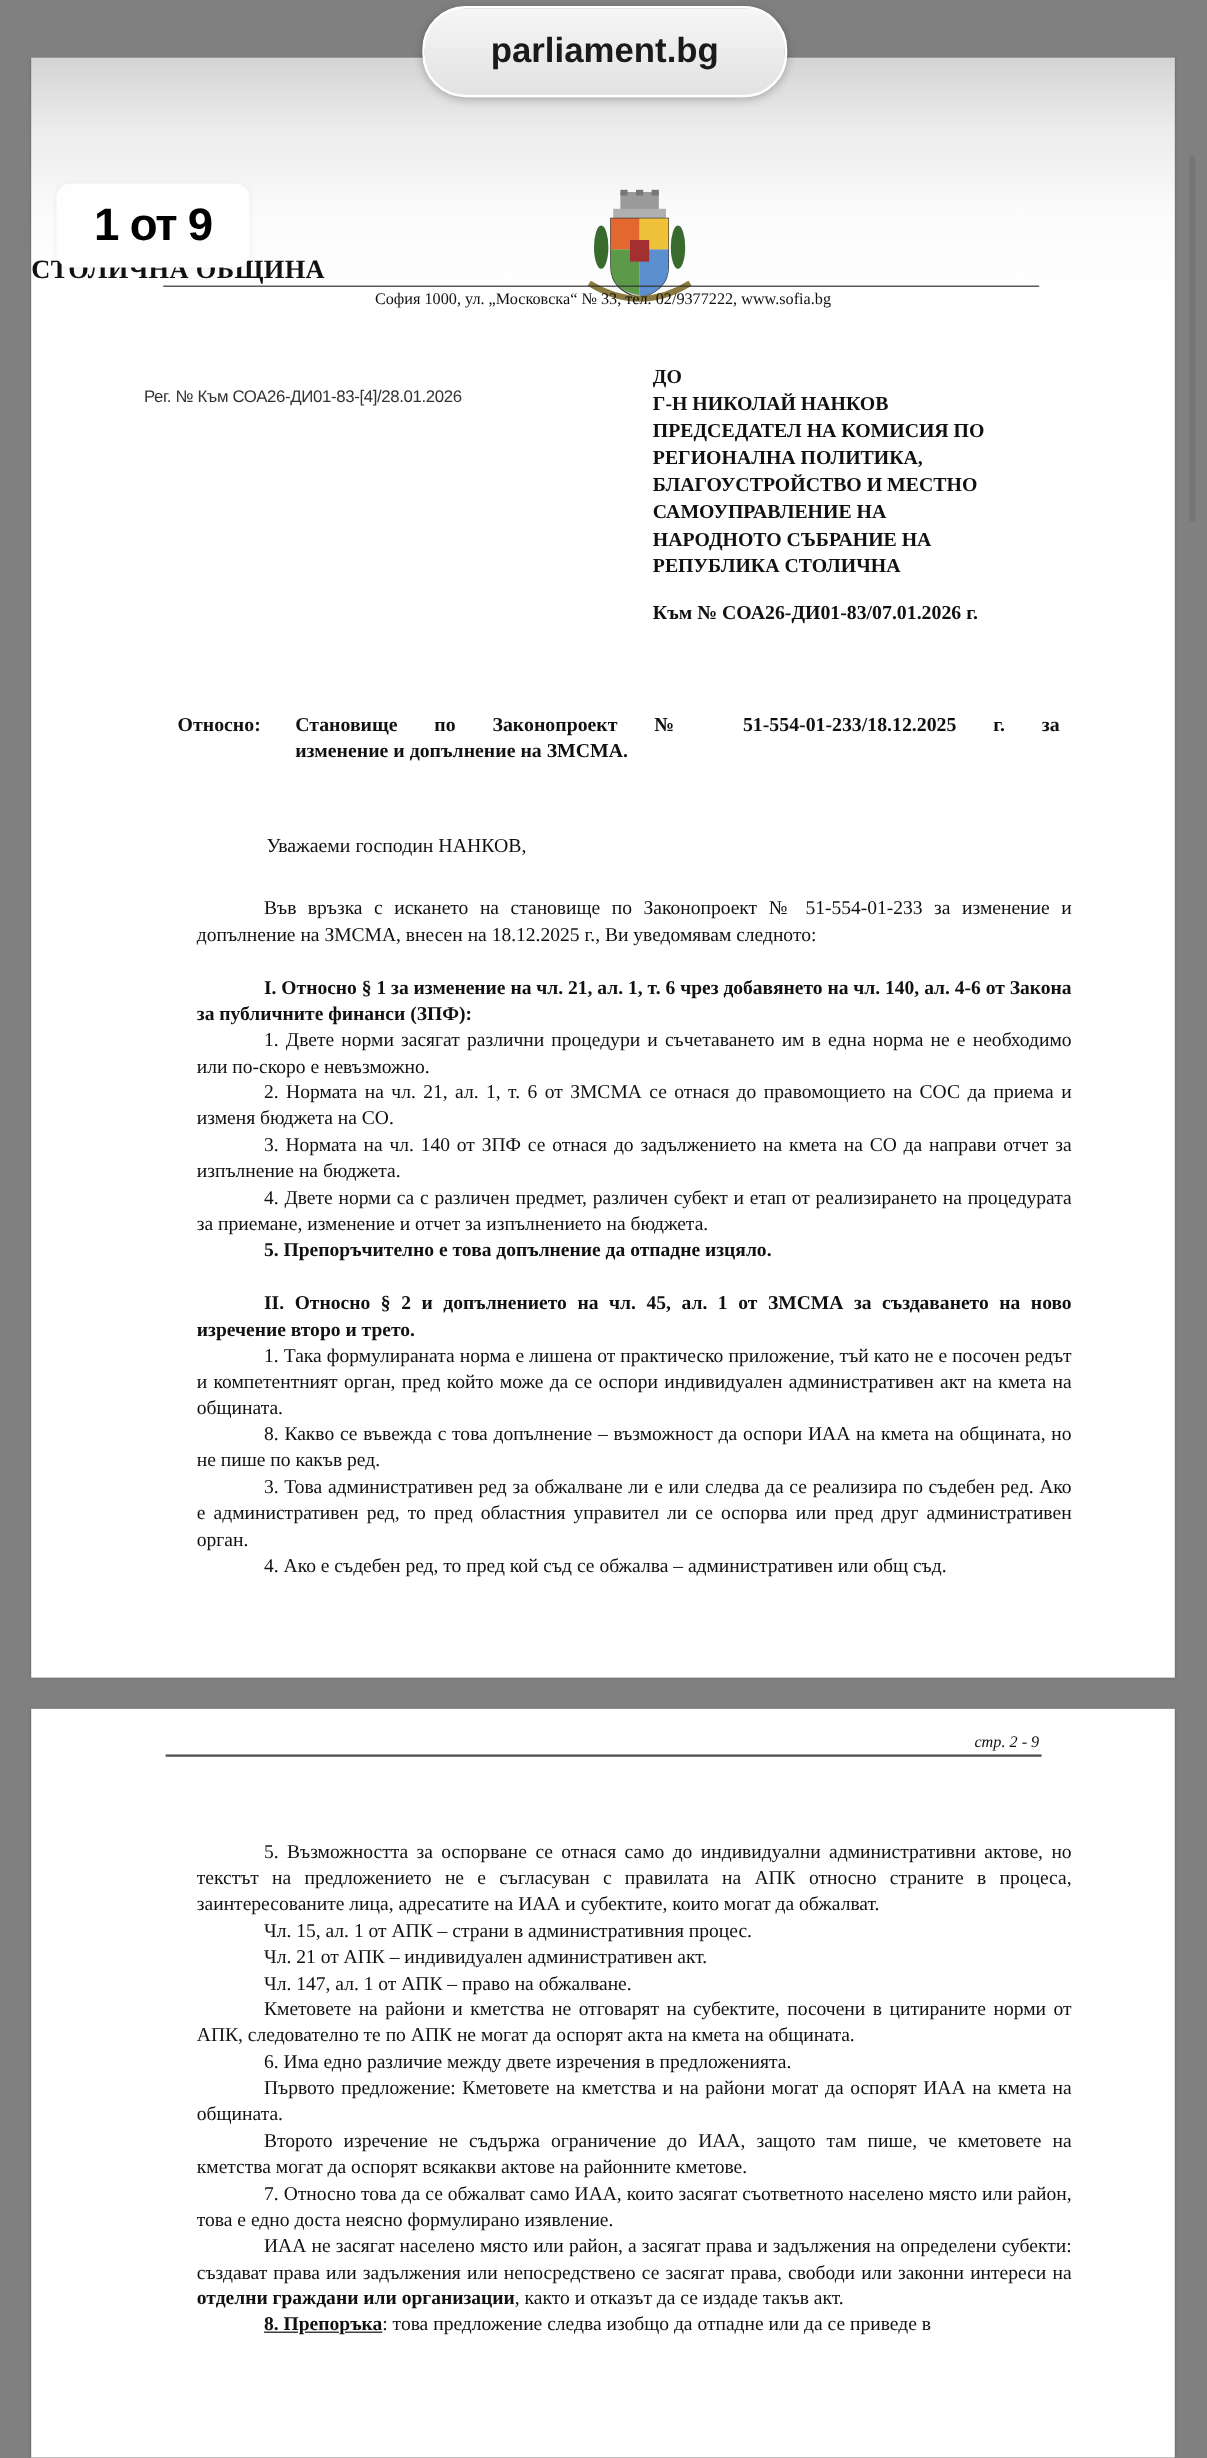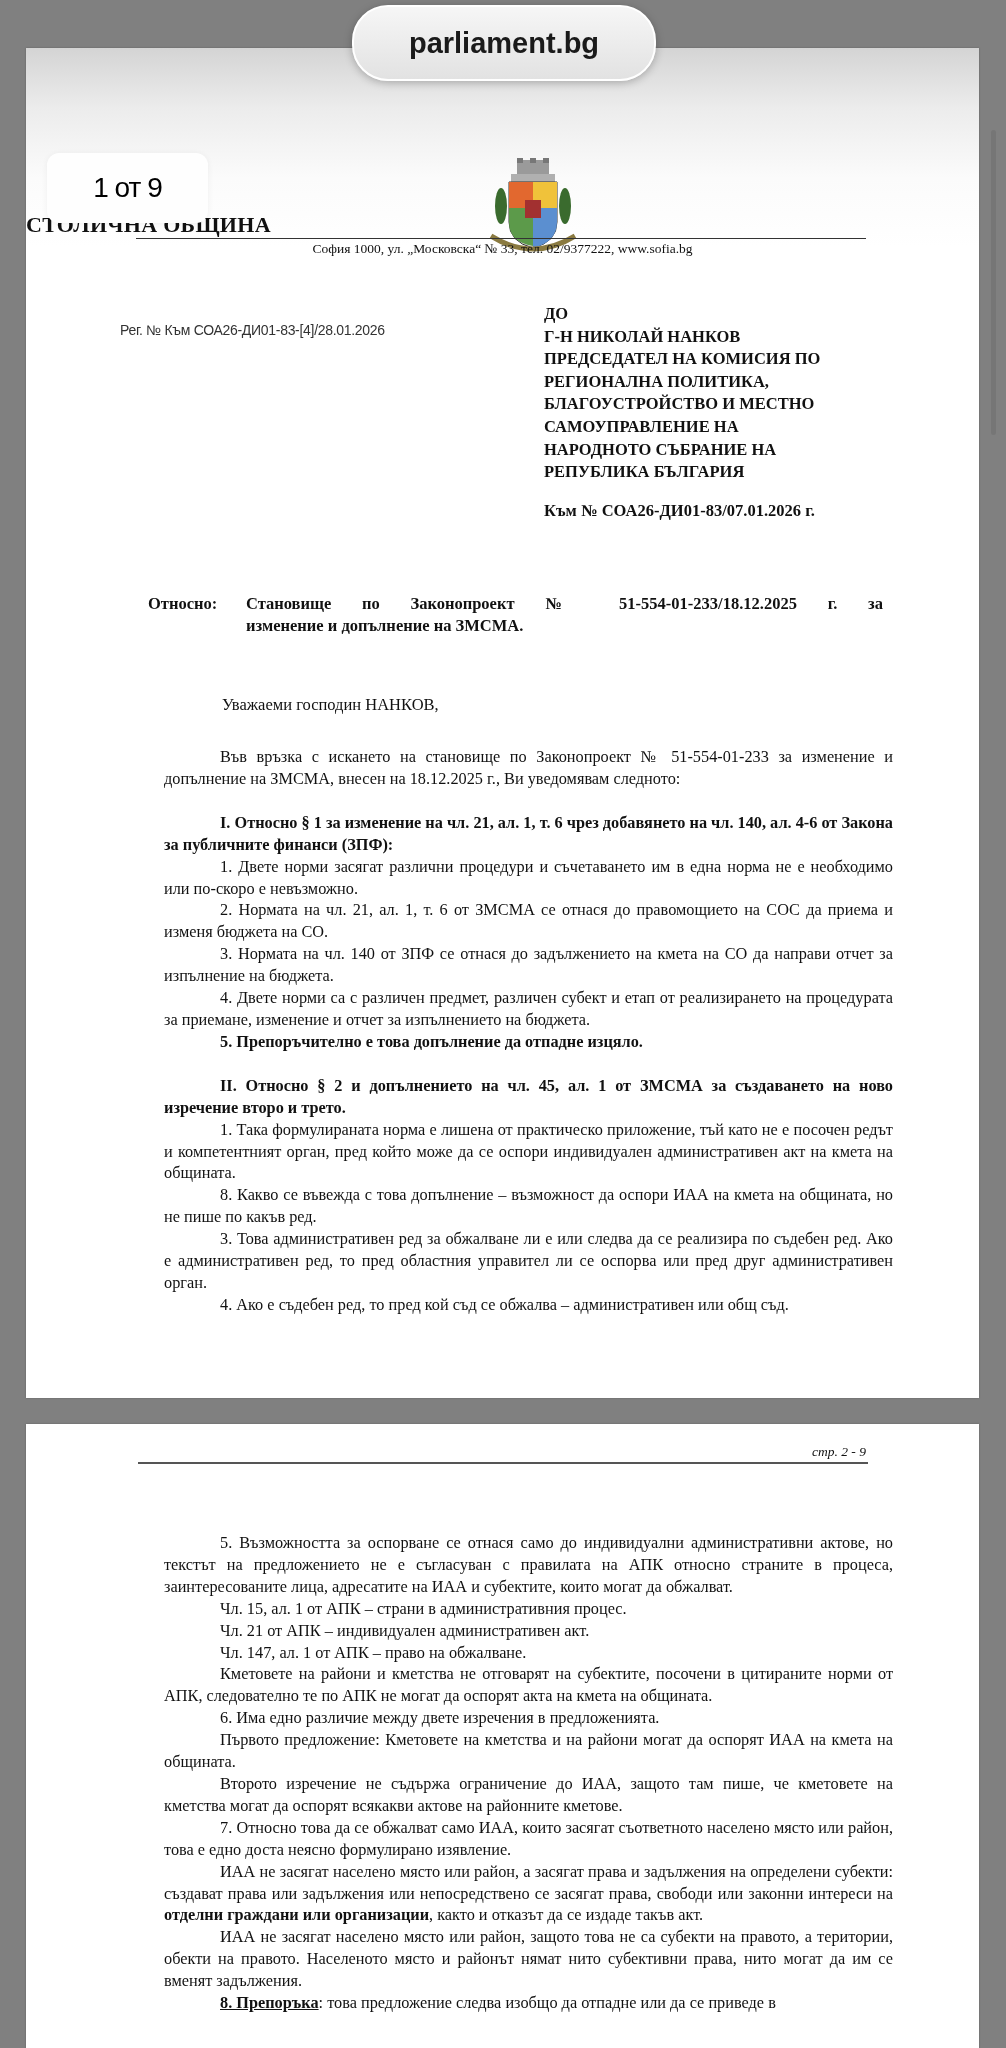--- a/index.html
+++ b/index.html
@@ -20,21 +20,21 @@
     border-radius:36px; background:linear-gradient(#f6f6f6,#e2e2e2);
     border:2px solid #fff; box-shadow:0 2px 8px rgba(0,0,0,0.25);
     display:flex; align-items:center; justify-content:center;
     font-family:"Liberation Sans", sans-serif; font-weight:bold; font-size:29px; color:#1a1a1a;
     z-index:5;
   }
   .counter {
     position:absolute; left:47px; top:153px; width:161px; height:70px;
     border-radius:12px; background:#fefefe; box-shadow:0 1px 6px rgba(0,0,0,0.06);
     display:flex; align-items:center; justify-content:center;
-    font-family:"Liberation Sans", sans-serif; font-weight:normal; font-size:28px; color:#000;
+    font-family:"Liberation Sans", sans-serif; font-weight:bold; font-size:38px; color:#000;
     letter-spacing:-1px; z-index:5;
   }
   .scrollbar {
     position:absolute; left:991px; top:130px; width:5px; height:305px;
     background:#767676; border-radius:3px;
   }
   .logo { position:absolute; left:455px; top:110px; width:104px; height:104px; }
   .org { position:absolute; left:0; width:953px; top:164px; text-align:left;
     font-size:22px; font-weight:bold; letter-spacing:0.3px; }
   .hr1 { position:absolute; left:110px; width:730px; top:190px; height:0; border-top:1.5px solid #333; }
@@ -92,21 +92,21 @@
   <div class="reg">Рег. № Към СОА26-ДИ01-83-[4]/28.01.2026</div>
 
   <div class="recipient">
     <div>ДО</div>
     <div>Г-Н НИКОЛАЙ НАНКОВ</div>
     <div>ПРЕДСЕДАТЕЛ НА КОМИСИЯ ПО</div>
     <div>РЕГИОНАЛНА ПОЛИТИКА,</div>
     <div>БЛАГОУСТРОЙСТВО И МЕСТНО</div>
     <div>САМОУПРАВЛЕНИЕ НА</div>
     <div>НАРОДНОТО СЪБРАНИЕ НА</div>
-    <div>РЕПУБЛИКА БЪЛГАРИЯ</div>
+    <div>РЕПУБЛИКА СТОЛИЧНА</div>
   </div>
   <div class="kam">Към № СОА26-ДИ01-83/07.01.2026 г.</div>
 
   <div class="re">
     <span class="lbl">Относно:</span>
     <div class="txt">
       <span class="l1">Становище по Законопроект № 51-554-01-233/18.12.2025 г. за</span>
       <span>изменение и допълнение на ЗМСМА.</span>
     </div>
   </div>
@@ -138,16 +138,15 @@
     <p class="ind">5. Възможността за оспорване се отнася само до индивидуални административни актове, но текстът на предложението не е съгласуван с правилата на АПК относно страните в процеса, заинтересованите лица, адресатите на ИАА и субектите, които могат да обжалват.</p>
     <p class="ind">Чл. 15, ал. 1 от АПК – страни в административния процес.</p>
     <p class="ind">Чл. 21 от АПК – индивидуален административен акт.</p>
     <p class="ind">Чл. 147, ал. 1 от АПК – право на обжалване.</p>
     <p class="ind">Кметовете на райони и кметства не отговарят на субектите, посочени в цитираните норми от АПК, следователно те по АПК не могат да оспорят акта на кмета на общината.</p>
     <p class="ind">6. Има едно различие между двете изречения в предложенията.</p>
     <p class="ind">Първото предложение: Кметовете на кметства и на райони могат да оспорят ИАА на кмета на общината.</p>
     <p class="ind">Второто изречение не съдържа ограничение до ИАА, защото там пише, че кметовете на кметства могат да оспорят всякакви актове на районните кметове.</p>
     <p class="ind">7. Относно това да се обжалват само ИАА, които засягат съответното населено място или район, това е едно доста неясно формулирано изявление.</p>
     <p class="ind"><span>ИАА не засягат населено място или район, а засягат права и задължения на определени субекти: създават права или задължения или непосредствено се засягат права, свободи или законни интереси на </span><span class="b">отделни граждани или организации</span><span>, както и отказът да се издаде такъв акт.</span></p>
-    <p class="ind">ИАА не засягат населено място или район, защото това не са субекти на правото, а територии, обекти на правото. Населеното място и районът нямат нито субективни права, нито могат да им се вменят задължения.</p>
     <p class="ind"><span class="b u">8. Препоръка</span><span>: това предложение следва изобщо да отпадне или да се приведе в</span></p>
   </div>
 </div>
 
 </body></html>

